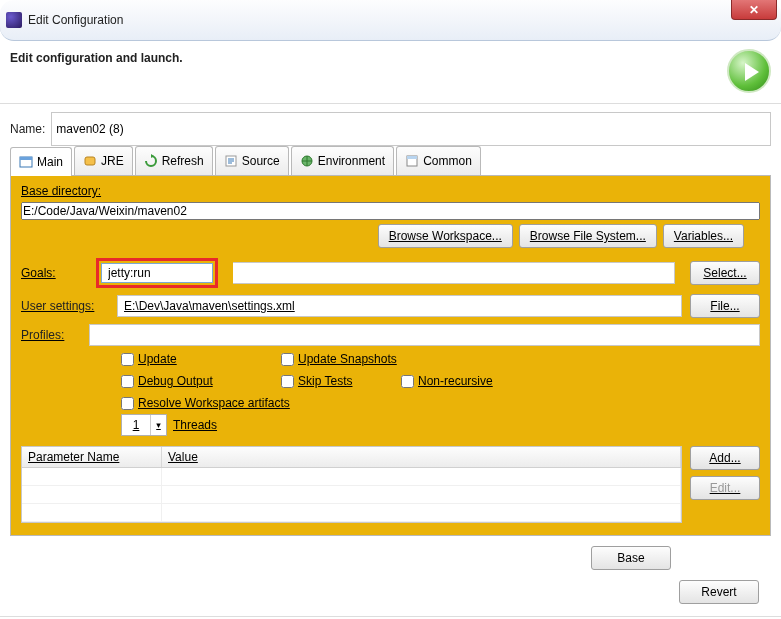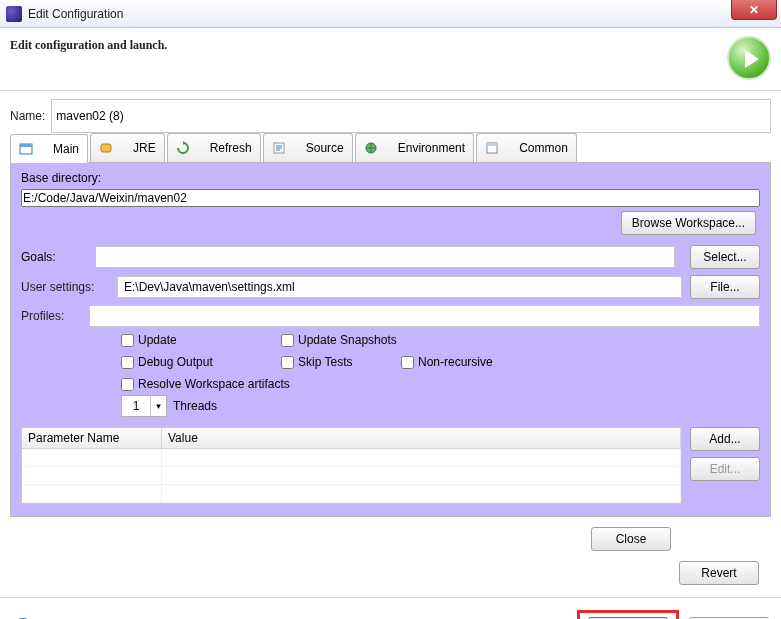--- a/index.html
+++ b/index.html
@@ -1,47 +1,47 @@
 <!DOCTYPE html>
 <html><head>
 <meta charset="utf-8">
 <style>
 * { box-sizing: border-box; margin: 0; padding: 0; font-family: "Segoe UI", Tahoma, sans-serif; font-size: 12px; }
 body { background: #fff; width: 781px; height: 619px; overflow: hidden; }
 
-.titlebar { height: 28px; background: linear-gradient(#fdfdfe, #e8eef7); border-bottom: 1px solid #b8c7db; display: flex; align-items: center; padding: 0 6px; position: relative; }
+.titlebar { height: 41px; background: linear-gradient(#fdfdfe, #e8eef7); border-bottom: 1px solid #b8c7db; display: flex; align-items: center; padding: 0 6px; position: relative; border-radius: 14px; }
 .titlebar .ticon { width: 16px; height: 16px; background: radial-gradient(circle at 30% 30%, #6a5acd, #2b1a60); border-radius: 2px; margin-right: 6px; }
 .titlebar .ttext { color: #222; }
 .titlebar .closebtn { position: absolute; right: 0; top: 0; width: 46px; height: 20px; background: linear-gradient(#e27676,#c73b3b); border: 1px solid #8a2a2a; border-top: none; border-radius: 0 0 4px 4px; margin-right: 4px; display: flex; align-items: center; justify-content: center; color: #fff; font-weight: bold; }
 
 .header { padding: 8px 10px 10px 10px; border-bottom: 1px solid #ddd; display: flex; align-items: flex-start; justify-content: space-between; background: #fff; }
-.header .htxt { font-weight: bold; color: #222; font-size: 12px; padding-top: 2px; font-family: Liberation Serif, serif; }
+.header .htxt { font-weight: bold; color: #222; font-size: 12px; padding-top: 2px; }
 .runicon { width: 44px; height: 44px; border-radius: 50%; background: radial-gradient(circle at 35% 30%, #d6f5c8, #5fbf3a 60%, #2f8a18); border: 2px solid #cfe8c2; position: relative; }
 .runicon::after { content: ""; position: absolute; left: 16px; top: 12px; border-left: 14px solid #fff; border-top: 9px solid transparent; border-bottom: 9px solid transparent; }
 
 .content { padding: 8px 10px 0 10px; }
 .namerow { display: flex; align-items: center; gap: 6px; margin-bottom: 6px; }
 .namerow label { color: #222; }
 .namerow input { flex: 1; height: 34px; border: 1px solid #c8c8c8; padding: 2px 4px; background: #fff; }
 
 .tabs { display: flex; border-bottom: 1px solid #b9b9b9; height: 24px; align-items: flex-end; gap: 0; }
-.tab { height: 22px; border: 1px solid #b9b9b9; border-bottom: none; background: linear-gradient(#fdfdfd,#ececec); border-radius: 3px 3px 0 0; padding: 14px 8px; display: flex; align-items: center; gap: 20px; margin-right: 2px; cursor: default; }
+.tab { height: 22px; border: 1px solid #b9b9b9; border-bottom: none; background: linear-gradient(#fdfdfd,#ececec); border-radius: 3px 3px 0 0; padding: 14px 8px; display: flex; align-items: center; gap: 4px; margin-right: 2px; cursor: default; }
 .tab.active { background: #fff; position: relative; top: 1px; }
 .tab .ticon2 { width: 14px; height: 14px; display: inline-flex; align-items: center; justify-content: center; font-size: 11px; }
 
-.panel { border: 1px solid #b9b9b9; border-top: none; padding: 8px 10px 12px 10px; background: #c4b5fd; }
+.panel { border: 1px solid #b9b9b9; border-top: none; padding: 8px 10px 12px 10px; background: #eab308; text-decoration: underline; }
 
 .row { display: flex; align-items: center; gap: 8px; margin-bottom: 6px; }
 .row > label.fld { width: 92px; color: #222; }
 .row input.txt { height: 22px; border: 1px solid #c8c8c8; background: #fff; padding: 2px 6px; }
 .row input.txt.grow { flex: 1; }
 
 .btn { height: 24px; min-width: 70px; border: 1px solid #9f9f9f; border-radius: 3px; background: linear-gradient(#fdfdfd,#e4e4e4); padding: 0 10px; cursor: default; }
 
-.btnrow-right { display: flex; justify-content: flex-end; gap: 6px; margin: 4px 4px 10px 0; }
+.btnrow-right { display: flex; justify-content: flex-end; gap: 6px; margin: 4px 16px 10px 0; }
 
 .goalsrow { display: flex; align-items: center; gap: 15px; margin-bottom: 6px; position: relative; }
 .goalsrow label.fld { width: 60px; }
 .goals-hl { border: 3px solid #e82a2a; padding: 2px; }
 .goals-hl input { width: 112px; height: 20px; border: 1px solid #7aa7d6; background: #fff; padding: 2px 6px; }
 .goalsrest { flex: 1; height: 22px; border: 1px solid #c8c8c8; border-left: none; background: #fff; }
 
 .checks { display: flex; flex-wrap: wrap; gap: 4px 30px; margin: 6px 0 4px 100px; }
 .chk { display: flex; align-items: center; gap: 4px; min-width: 130px; }
 .chk input { width: 13px; height: 13px; }
@@ -155,24 +155,29 @@
       <span>Common</span>
     </div>
   </div>
 
   <div class="panel">
 
     <div style="margin-bottom:4px;">Base directory:</div>
     <input class="txt" style="width: 100%;" value="E:/Code/Java/Weixin/maven02">
     <div class="btnrow-right">
       <button class="btn">Browse Workspace...</button>
+      <button class="btn">Browse File System...</button>
+      <button class="btn">Variables...</button>
     </div>
 
     <div class="goalsrow">
       <label class="fld">Goals:</label>
+      <span class="goals-hl">
+        <input value="jetty:run" style="">
+      </span>
       <div class="goalsrest"></div>
       <button class="btn">Select...</button>
     </div>
 
     <div class="row">
       <label class="fld" style="width:88px;">User settings:</label>
       <input class="txt grow" value="E:\Dev\Java\maven\settings.xml" style="">
       <button class="btn">File...</button>
     </div>
 
@@ -239,21 +244,21 @@
       </div>
       <div class="sidebtns">
         <button class="btn">Add...</button>
         <button class="btn" disabled="">Edit...</button>
       </div>
     </div>
 
   </div>
 
   <div class="applyrow">
-    <button class="btn" style="min-width:80px;">Close</button>
+    <button class="btn" style="min-width:80px;">Base</button>
     <button class="btn" style="min-width:80px;margin-top:34px;">Revert</button>
   </div>
 
 </div>
 
 <div class="sep"></div>
 
 <div class="footer">
   <div class="helpicon">?</div>
   <div class="footbtns">

